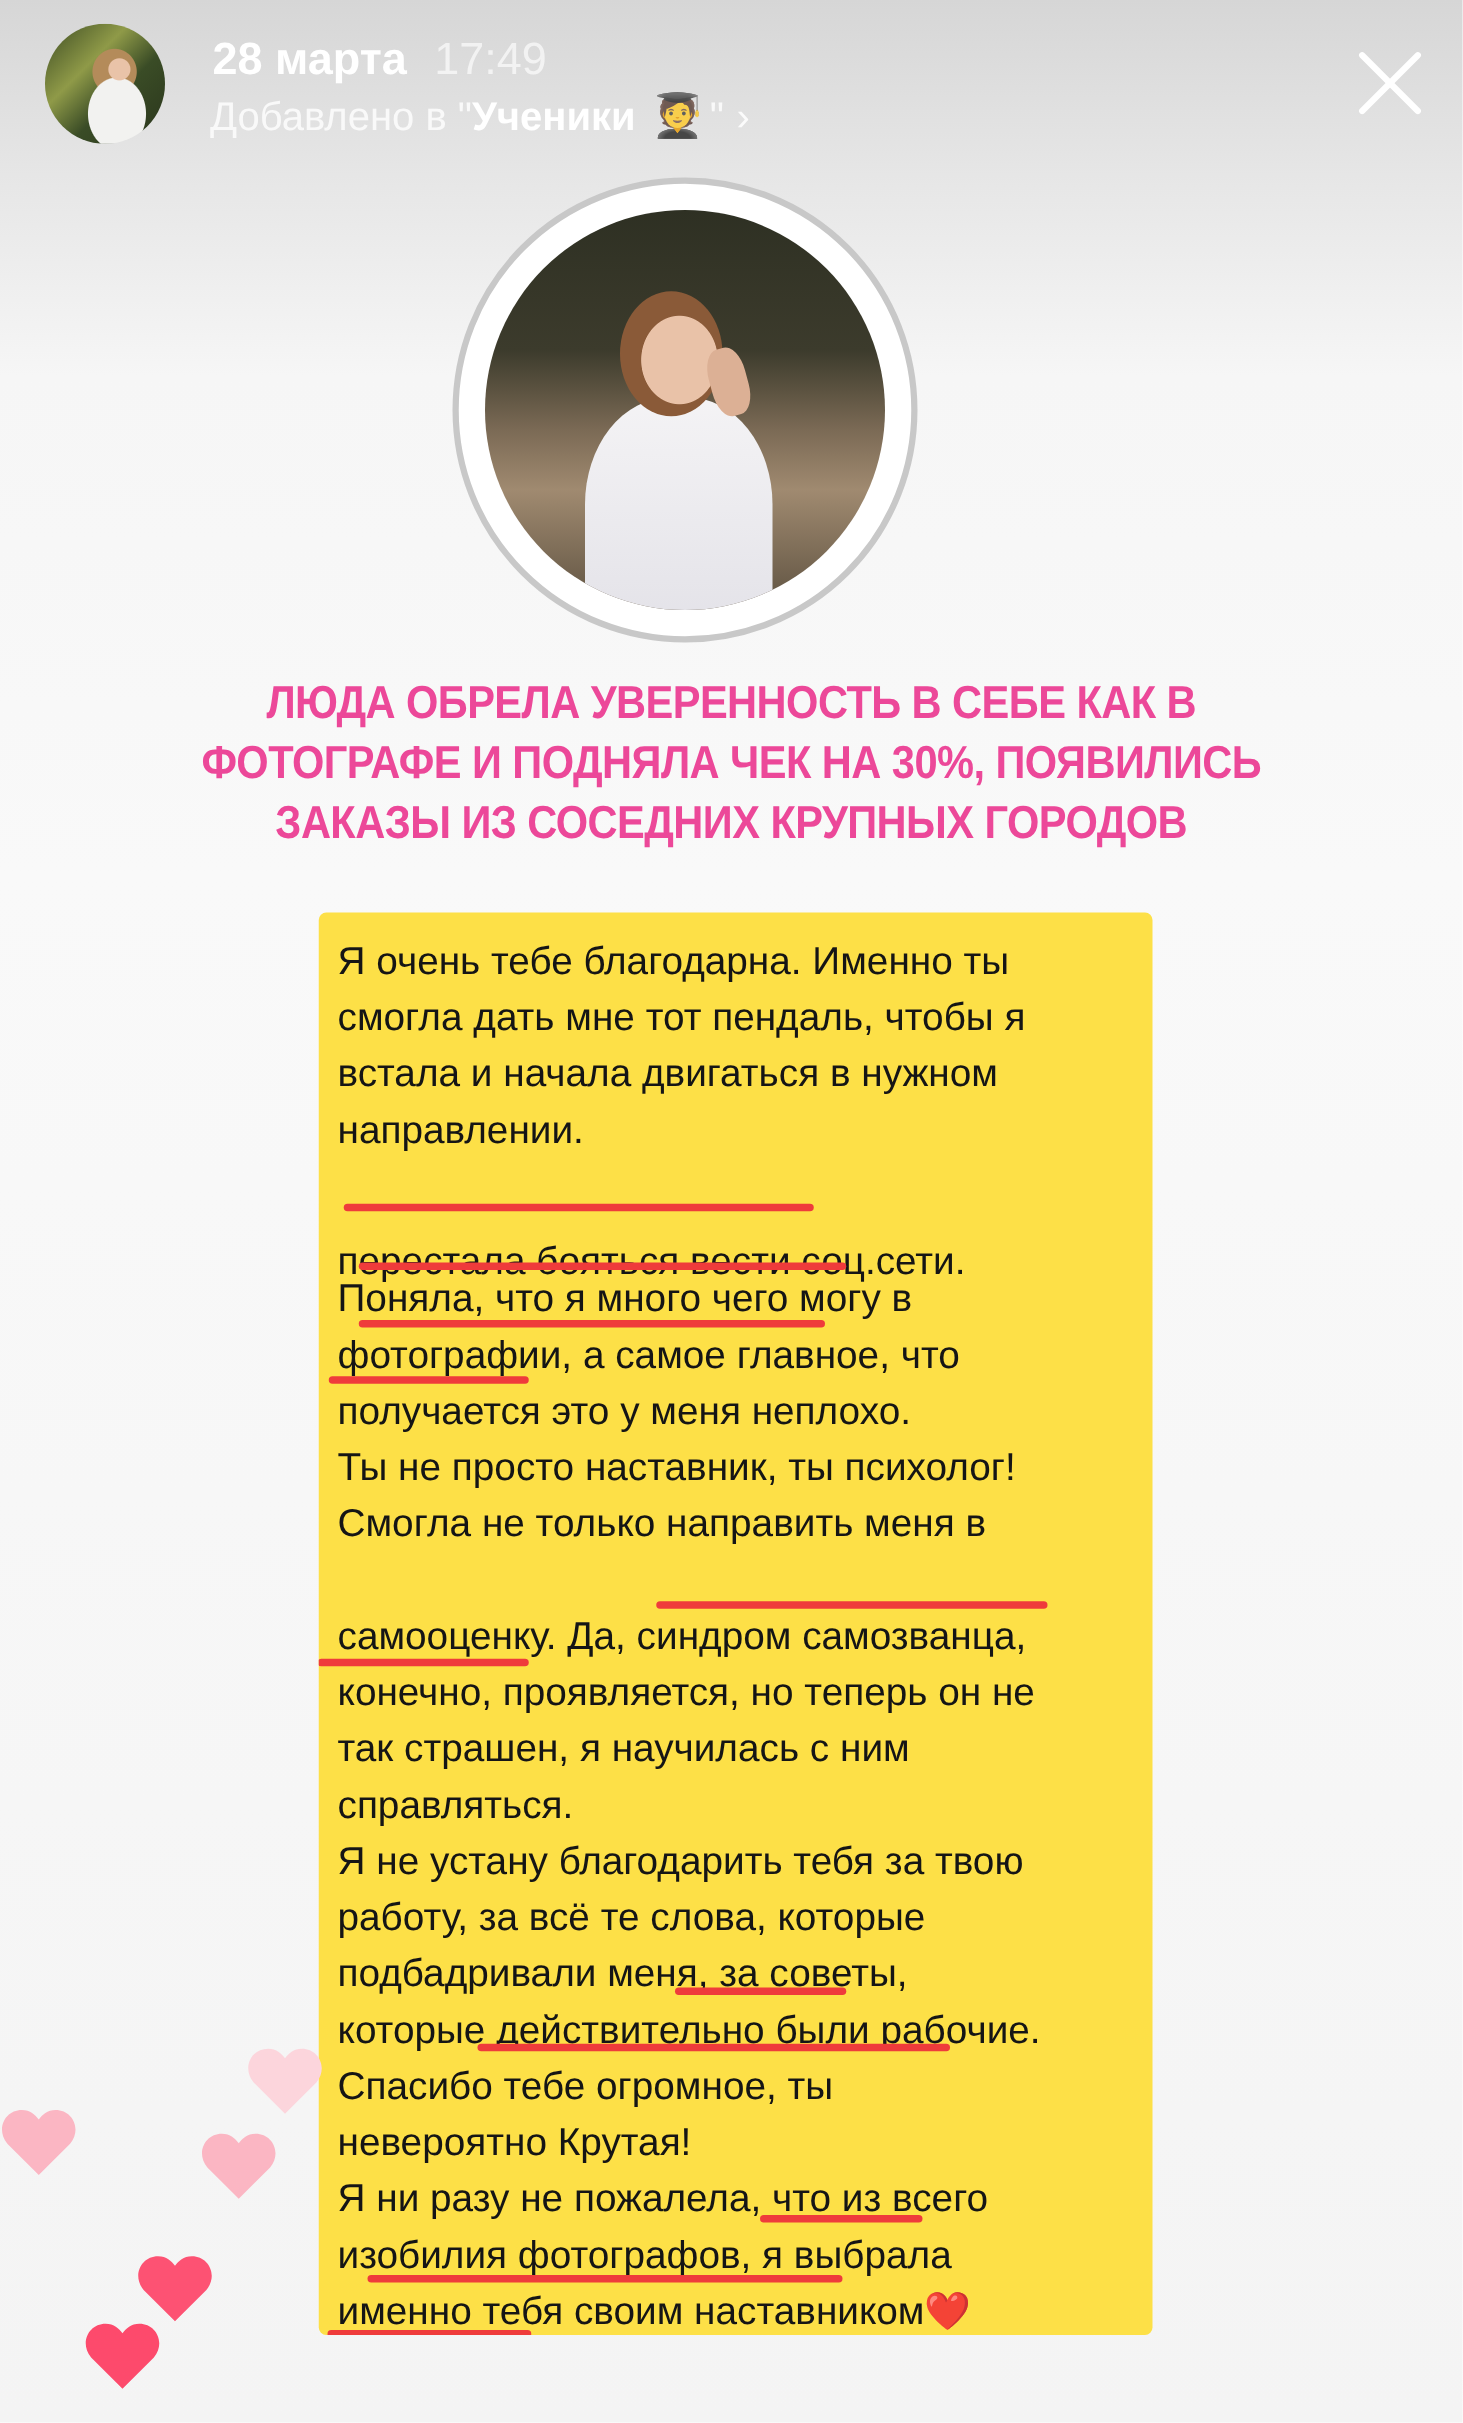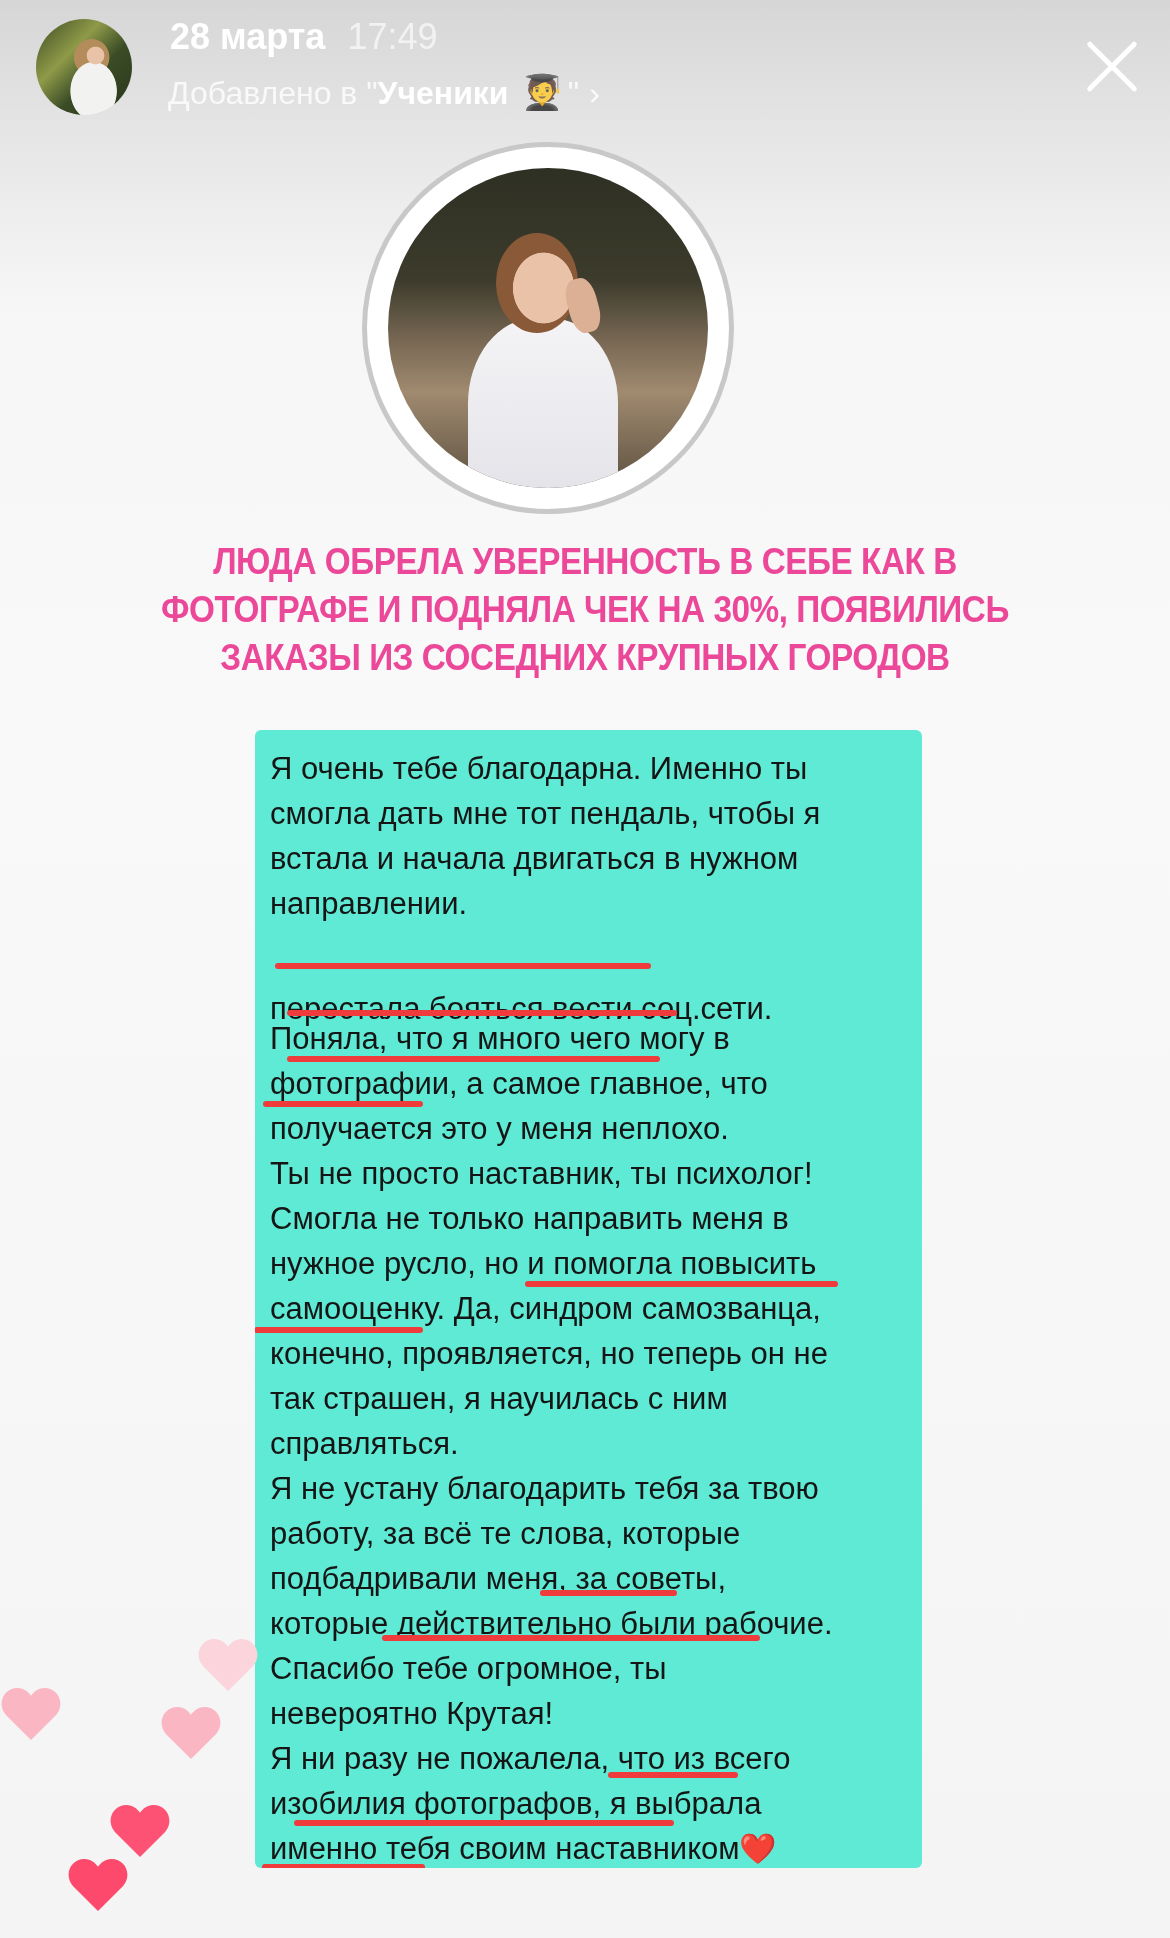--- a/index.html
+++ b/index.html
@@ -12,21 +12,21 @@
     .header-avatar {
       position: absolute; left: 36px; top: 19px; width: 96px; height: 96px; border-radius: 50%;
       background:
         radial-gradient(circle at 62% 38%, #e9c3a8 0 10%, transparent 11%),
         radial-gradient(ellipse at 60% 75%, #f2f2f0 0 28%, transparent 29%),
         radial-gradient(ellipse at 58% 40%, #b48b5a 0 22%, transparent 23%),
         linear-gradient(135deg, #3b4a22 0%, #8f9a48 35%, #3a4c26 60%, #2a351c 100%);
       overflow: hidden;
     }
     .header-date {
-      position: absolute; left: 170px; top: 16px; font-size: 36px; color: #ffffff; white-space: nowrap;
+      position: absolute; left: 170px; top: 26px; font-size: 36px; color: #ffffff; white-space: nowrap;
     }
     .header-date .date { font-weight: bold; }
     .header-date .time { color: rgba(255,255,255,0.65); margin-left: 22px; font-weight: normal; }
     .header-sub {
       position: absolute; left: 168px; top: 72px; font-size: 32px; color: rgba(255,255,255,0.8); white-space: nowrap;
     }
     .header-sub .album { font-weight: bold; color: #ffffff; }
     .header-sub .emoji { font-size: 34px; margin: 0 4px; }
     .header-sub .chevron { margin-left: 10px; color: rgba(255,255,255,0.85); }
     .close-button { position: absolute; left: 1076px; top: 32px; width: 70px; height: 70px; }
@@ -61,21 +61,21 @@
 
     .headline {
       position: absolute; left: 60px; top: 538px; width: 1050px; text-align: center;
       color: #ec4899; font-weight: bold; font-size: 37px; line-height: 48px; letter-spacing: -0.5px;
       font-family: "Liberation Sans Narrow", "Liberation Sans", sans-serif;
     }
     .headline-line { display: block; transform: scaleX(0.9); }
 
     .message-card {
       position: absolute; left: 255px; top: 730px; width: 667px; height: 1138px;
-      background: #5eead4; border-radius: 6px; overflow: hidden;
+      background: #fde047; border-radius: 6px; overflow: hidden;
     }
     .message-line {
       position: absolute; left: 15px; font-size: 31px; color: #151515; white-space: nowrap;
       height: 45px; line-height: 45px;
     }
     .underline {
       position: absolute; height: 6px; background: #ef3b3b; border-radius: 3px;
     }
     .heart-emoji { color: #e22b2b; font-size: 30px; }
 
@@ -114,21 +114,20 @@
   <div class="message-line" style="top:16px">Я очень тебе благодарна. Именно ты</div>
   <div class="message-line" style="top:61px">смогла дать мне тот пендаль, чтобы я</div>
   <div class="message-line" style="top:106px">встала и начала двигаться в нужном</div>
   <div class="message-line" style="top:151px">направлении.</div>
   <div class="message-line" style="top:256px">перестала бояться вести соц.сети.</div>
   <div class="message-line" style="top:286px">Поняла, что я много чего могу в</div>
   <div class="message-line" style="top:331px">фотографии, а самое главное, что</div>
   <div class="message-line" style="top:376px">получается это у меня неплохо.</div>
   <div class="message-line" style="top:421px">Ты не просто наставник, ты психолог!</div>
   <div class="message-line" style="top:466px">Смогла не только направить меня в</div>
-  <div class="message-line" style="top:511px">нужное русло, но и помогла повысить</div>
   <div class="message-line" style="top:556px">самооценку. Да, синдром самозванца,</div>
   <div class="message-line" style="top:601px">конечно, проявляется, но теперь он не</div>
   <div class="message-line" style="top:646px">так страшен, я научилась с ним</div>
   <div class="message-line" style="top:691px">справляться.</div>
   <div class="message-line" style="top:736px">Я не устану благодарить тебя за твою</div>
   <div class="message-line" style="top:781px">работу, за всё те слова, которые</div>
   <div class="message-line" style="top:826px">подбадривали меня, за советы,</div>
   <div class="message-line" style="top:871px">которые действительно были рабочие.</div>
   <div class="message-line" style="top:916px">Спасибо тебе огромное, ты</div>
   <div class="message-line" style="top:1006px">Я ни разу не пожалела, что из всего</div>

